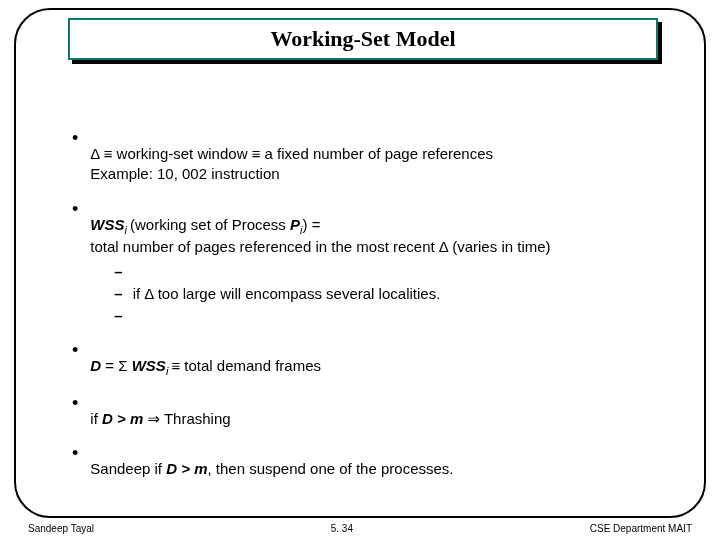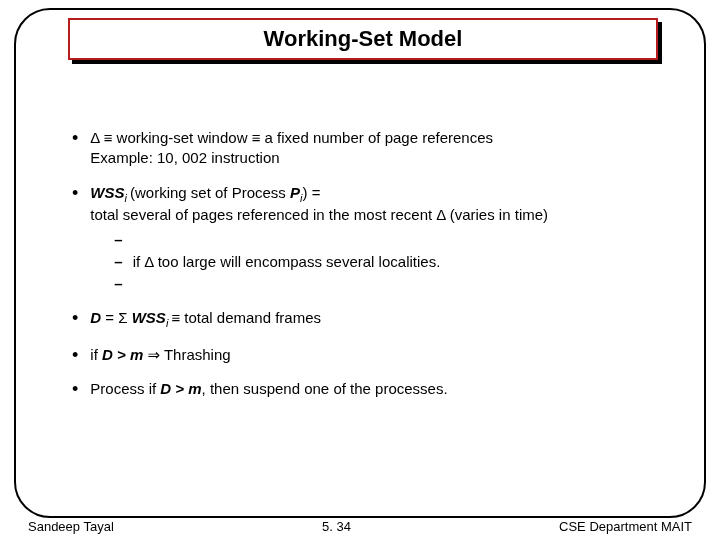--- a/index.html
+++ b/index.html
@@ -28,24 +28,25 @@
     height: 42px;
     background: #000;
   }
   .title-box {
     position: absolute;
     left: 68px;
     top: 18px;
     width: 590px;
     height: 42px;
     background: #fff;
-    border: 2px solid #b91c1c;
+    border: 2px solid #0f766e;
     display: flex;
     align-items: center;
     justify-content: center;
+    font-family: Liberation Serif, serif;
   }
   .title-box h1 {
     font-size: 22px;
     font-weight: bold;
   }
   .content {
     position: absolute;
     left: 72px;
     top: 128px;
     width: 600px;
@@ -56,41 +57,41 @@
   .bullet {
     display: flex;
     margin-bottom: 14px;
   }
   .bullet .dot {
     font-size: 18px;
     line-height: 1;
     margin-right: 12px;
     margin-top: 1px;
   }
-  .bullet .body { flex: 1; }
+  .bullet .body { flex: 1; margin-top: 16px; }
   .sub {
     margin-left: 24px;
     margin-top: 4px;
   }
   .sub-item {
     display: flex;
     margin-top: 2px;
   }
   .sub-item .dash {
     margin-right: 10px;
     font-weight: bold;
   }
   .italic { font-style: italic; font-weight: bold; }
   .sub-i { font-style: italic; font-size: 11px; vertical-align: sub; }
   .footer {
     position: absolute;
     bottom: 6px;
     left: 28px;
     right: 28px;
-    font-size: 13px;
+    font-size: 10px;
     display: flex;
     justify-content: space-between;
     margin-top: 8px;
   }
 </style>
 </head>
 <body>
 
 <div class="frame"></div>
 <div class="title-shadow"></div>
@@ -105,21 +106,21 @@
     <div class="body">
       <span>Δ ≡ working-set window ≡ a fixed number of page references</span><br>
       <span>Example:  10, 002 instruction</span>
     </div>
   </div>
 
   <div class="bullet">
     <div class="dot">•</div>
     <div class="body">
       <span class="italic">WSS</span><span class="sub-i">i </span><span>(working set of Process </span><span class="italic">P</span><span class="sub-i">i</span><span>) =</span><br>
-      <span>total several of pages referenced in the most recent Δ (varies in time)</span>
+      <span>total number of pages referenced in the most recent Δ (varies in time)</span>
       <div class="sub">
         <div class="sub-item">
             <span class="dash">–</span>
           </div>
         <div class="sub-item">
             <span class="dash">–</span>
             <span>if Δ too large will encompass several localities.</span>
           </div>
         <div class="sub-item">
             <span class="dash">–</span>
@@ -138,21 +139,21 @@
   <div class="bullet">
     <div class="dot">•</div>
     <div class="body">
       <span>if </span><span class="italic">D &gt; m</span><span> ⇒ Thrashing</span>
     </div>
   </div>
 
   <div class="bullet">
     <div class="dot">•</div>
     <div class="body">
-      <span>Process if </span><span class="italic">D &gt; m</span><span>, then suspend one of the processes.</span>
+      <span>Sandeep if </span><span class="italic">D &gt; m</span><span>, then suspend one of the processes.</span>
     </div>
   </div>
 
 </div>
 
 <div class="footer">
   <span>Sandeep Tayal</span>
   <span>5. 34</span>
   <span>CSE Department MAIT</span>
 </div>

